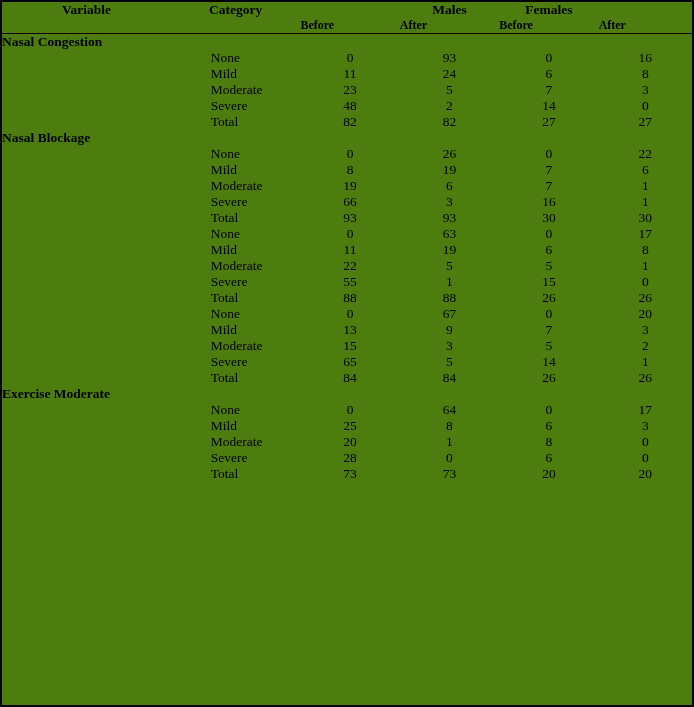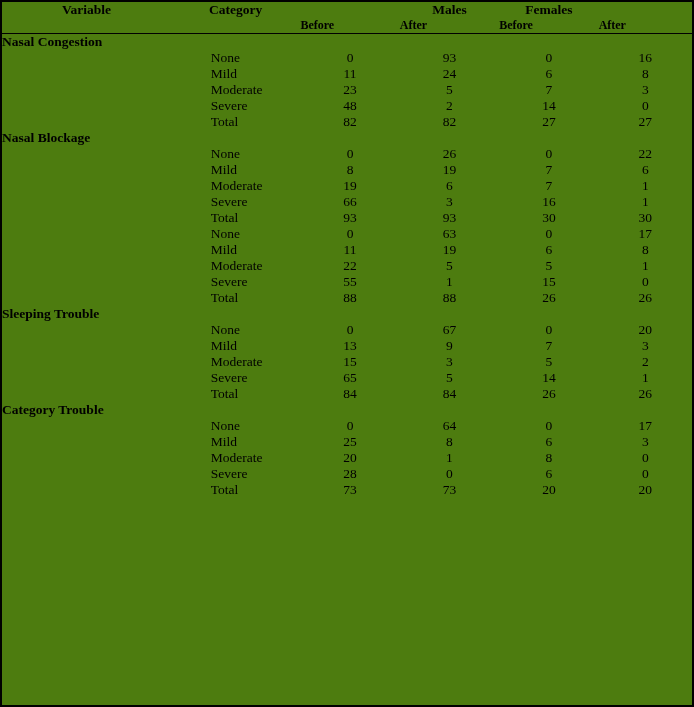--- a/index.html
+++ b/index.html
@@ -238,23 +238,20 @@
             <td>0</td>
           </tr>
           <tr class="data-row">
             <td></td>
             <td class="cat">Total</td>
             <td>88</td>
             <td>88</td>
             <td>26</td>
             <td>26</td>
           </tr>
-          <tr class="group-row">
-            <td colspan="6">Sleeping Trouble</td>
-          </tr>
           <tr class="data-row">
             <td></td>
             <td class="cat">None</td>
             <td>0</td>
             <td>67</td>
             <td>0</td>
             <td>20</td>
           </tr>
           <tr class="data-row">
             <td></td>
@@ -282,21 +279,21 @@
           </tr>
           <tr class="data-row">
             <td></td>
             <td class="cat">Total</td>
             <td>84</td>
             <td>84</td>
             <td>26</td>
             <td>26</td>
           </tr>
           <tr class="group-row">
-            <td colspan="6">Category Trouble</td>
+            <td colspan="6">Exercise Moderate</td>
           </tr>
           <tr class="data-row">
             <td></td>
             <td class="cat">None</td>
             <td>0</td>
             <td>64</td>
             <td>0</td>
             <td>17</td>
           </tr>
           <tr class="data-row">

